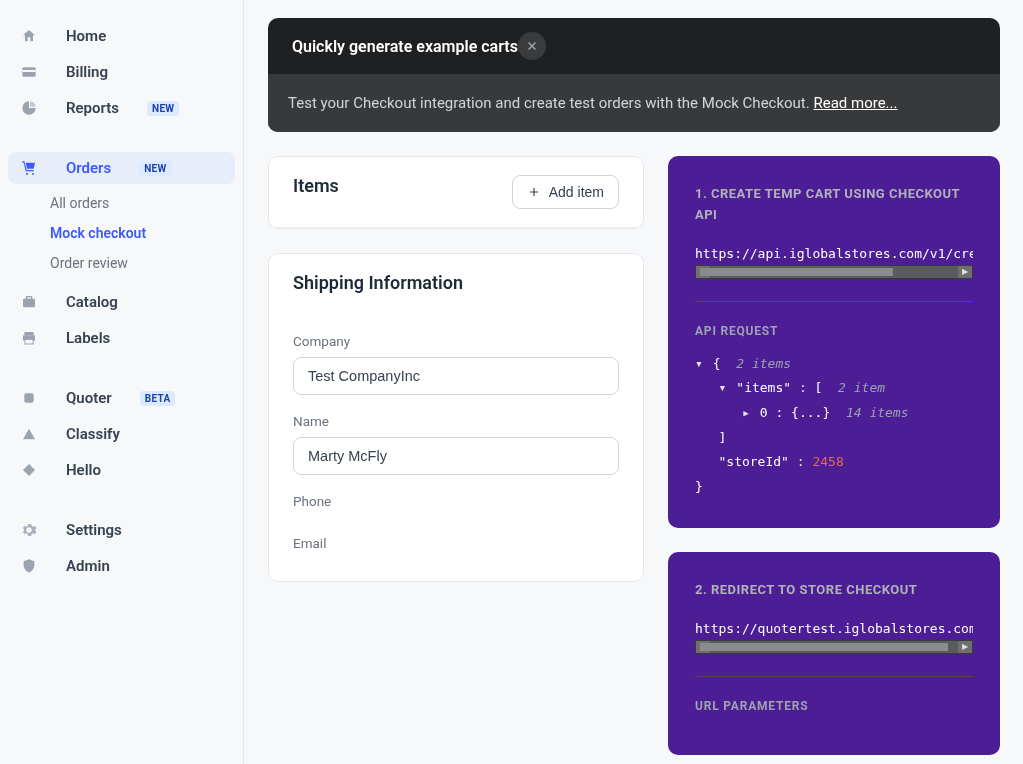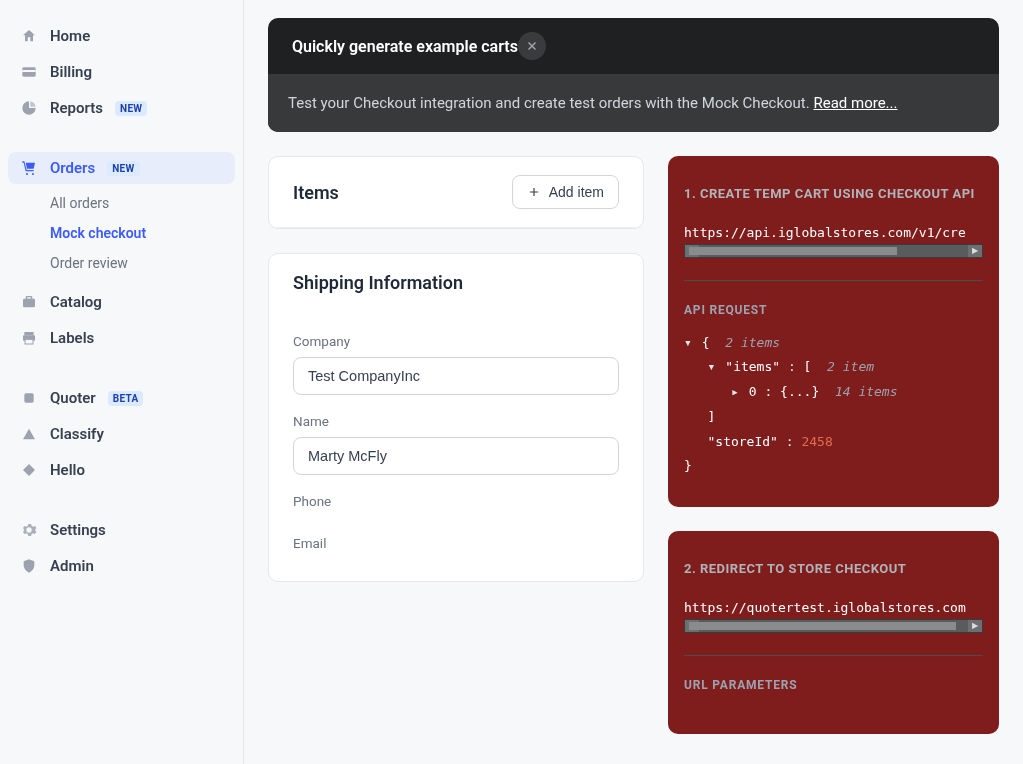--- a/index.html
+++ b/index.html
@@ -1,51 +1,51 @@
 <!DOCTYPE html>
 <html><head>
 <meta charset="utf-8">
 <style>
 *{box-sizing:border-box;margin:0;padding:0}
 body{font-family:-apple-system,BlinkMacSystemFont,"Segoe UI",Roboto,sans-serif;background:#f7f8fa;color:#1f2937;font-size:14px}
 .layout{display:flex;min-height:100vh}
 .sidebar{width:244px;background:#f7f8fa;padding:20px 8px;border-right:1px solid #e5e7eb;flex-shrink:0}
-.nav-item{display:flex;align-items:center;padding:7px 12px;border-radius:8px;cursor:pointer;gap:12px;margin-bottom:4px}
+.nav-item{display:flex;align-items:center;padding:7px 12px;border-radius:8px;cursor:pointer;gap:28px;margin-bottom:4px}
 .nav-item .icon{width:18px;height:18px;display:flex;align-items:center;justify-content:center;color:#9ca3af;flex-shrink:0}
 .nav-item .label{font-weight:600;color:#374151;font-size:15px}
 .nav-item.active{background:#e8edfb}
 .nav-item.active .label{color:#3b5bfd}
 .nav-item.active .icon{color:#3b5bfd}
 .sub-items{padding-left:30px;margin-bottom:8px}
 .sub-item{padding:7px 12px;font-size:14px;color:#6b7280;cursor:pointer;border-radius:6px}
 .sub-item.active{color:#3b5bfd;font-weight:600}
 .badge{font-size:10px;font-weight:700;padding:2px 5px;border-radius:4px;background:#dbeafe;color:#1e40af;letter-spacing:.3px}
 .divider{height:24px}
 .main{flex:1;padding:18px 24px 24px;display:flex;flex-direction:column;gap:24px;max-width:780px}
 .banner{background:#1f2022;border-radius:10px;overflow:hidden;color:#e5e7eb}
 .banner-head{display:flex;align-items:center;justify-content:flex-start;padding:14px 24px}
 .banner-head h2{font-size:16px;font-weight:600;color:#fff}
 .close-btn{width:28px;height:28px;border-radius:50%;background:#3a3b3d;display:flex;align-items:center;justify-content:center;cursor:pointer;color:#9ca3af}
 .banner-body{background:#38393b;padding:20px;font-size:15px;color:#d1d5db}
 .banner-body a{color:#fff;text-decoration:underline}
 .row{display:flex;gap:24px;align-items:flex-start}
 .col-left{flex:0 0 376px;display:flex;flex-direction:column;gap:24px}
 .card{background:#fff;border:1px solid #e5e7eb;border-radius:10px}
-.card-head{display:flex;align-items:center;justify-content:space-between;padding:18px 24px;border-bottom:1px solid #eef0f3}
+.card-head{display:flex;justify-content:space-between;padding:18px 24px;border-bottom:1px solid #eef0f3}
 .card-head h3{font-size:18px;font-weight:600}
 .btn-outline{display:flex;align-items:center;gap:8px;padding:8px 14px;border:1px solid #d1d5db;border-radius:8px;background:#fff;cursor:pointer;font-size:14px;color:#374151}
 .item-row{display:flex;align-items:center;gap:14px;padding:16px 24px}
 .thumb{width:40px;height:40px;border-radius:8px;background:linear-gradient(135deg,#8b5cf6,#a855f7);flex-shrink:0}
 .item-desc{font-size:14.5px;color:#374151}
 .item-meta{font-size:14px;color:#6b7280;font-style:italic}
 .form-body{padding:22px 24px;display:flex;flex-direction:column;gap:18px}
 .field label{display:block;font-size:13.5px;color:#6b7280;margin-bottom:8px}
 .field input{width:100%;padding:10px 14px;border:1px solid #d1d5db;border-radius:8px;font-size:14.5px;color:#374151;background:#fff}
 .col-right{flex:1;display:flex;flex-direction:column;gap:24px;min-width:0}
-.code-panel{background:#7f1d1d;border-radius:10px;padding:28px 16px;color:#d1d5db}
+.code-panel{background:#4c1d95;border-radius:10px;padding:28px 27px;color:#d1d5db}
 .code-title{font-size:13px;font-weight:700;letter-spacing:.5px;color:#b0b3b8;text-transform:uppercase;margin-bottom:20px;line-height:1.6}
 .code-url{font-family:ui-monospace,Menlo,Consolas,monospace;font-size:13px;color:#fff;white-space:nowrap;overflow:hidden}
 .hscroll{height:14px;background:#5a5b5d;margin-top:4px;position:relative;border:1px solid #3a3b3d}
 .hscroll-thumb{position:absolute;left:4px;top:2px;height:8px;width:70%;background:#8a8b8d}
 .hscroll-arrow{position:absolute;top:0;width:14px;height:12px;background:#6e6f71;display:flex;align-items:center;justify-content:center;font-size:8px;color:#ddd}
 .hscroll-arrow.left{left:0}
 .hscroll-arrow.right{right:0}
 .hr{border:none;border-top:1px solid #4b4c4e;margin:22px 0}
 .code-sub{font-size:12px;font-weight:700;letter-spacing:.8px;color:#9ca3af;margin-bottom:14px}
 .json-tree{font-family:ui-monospace,Menlo,Consolas,monospace;font-size:13px;line-height:1.9;color:#e5e7eb}

